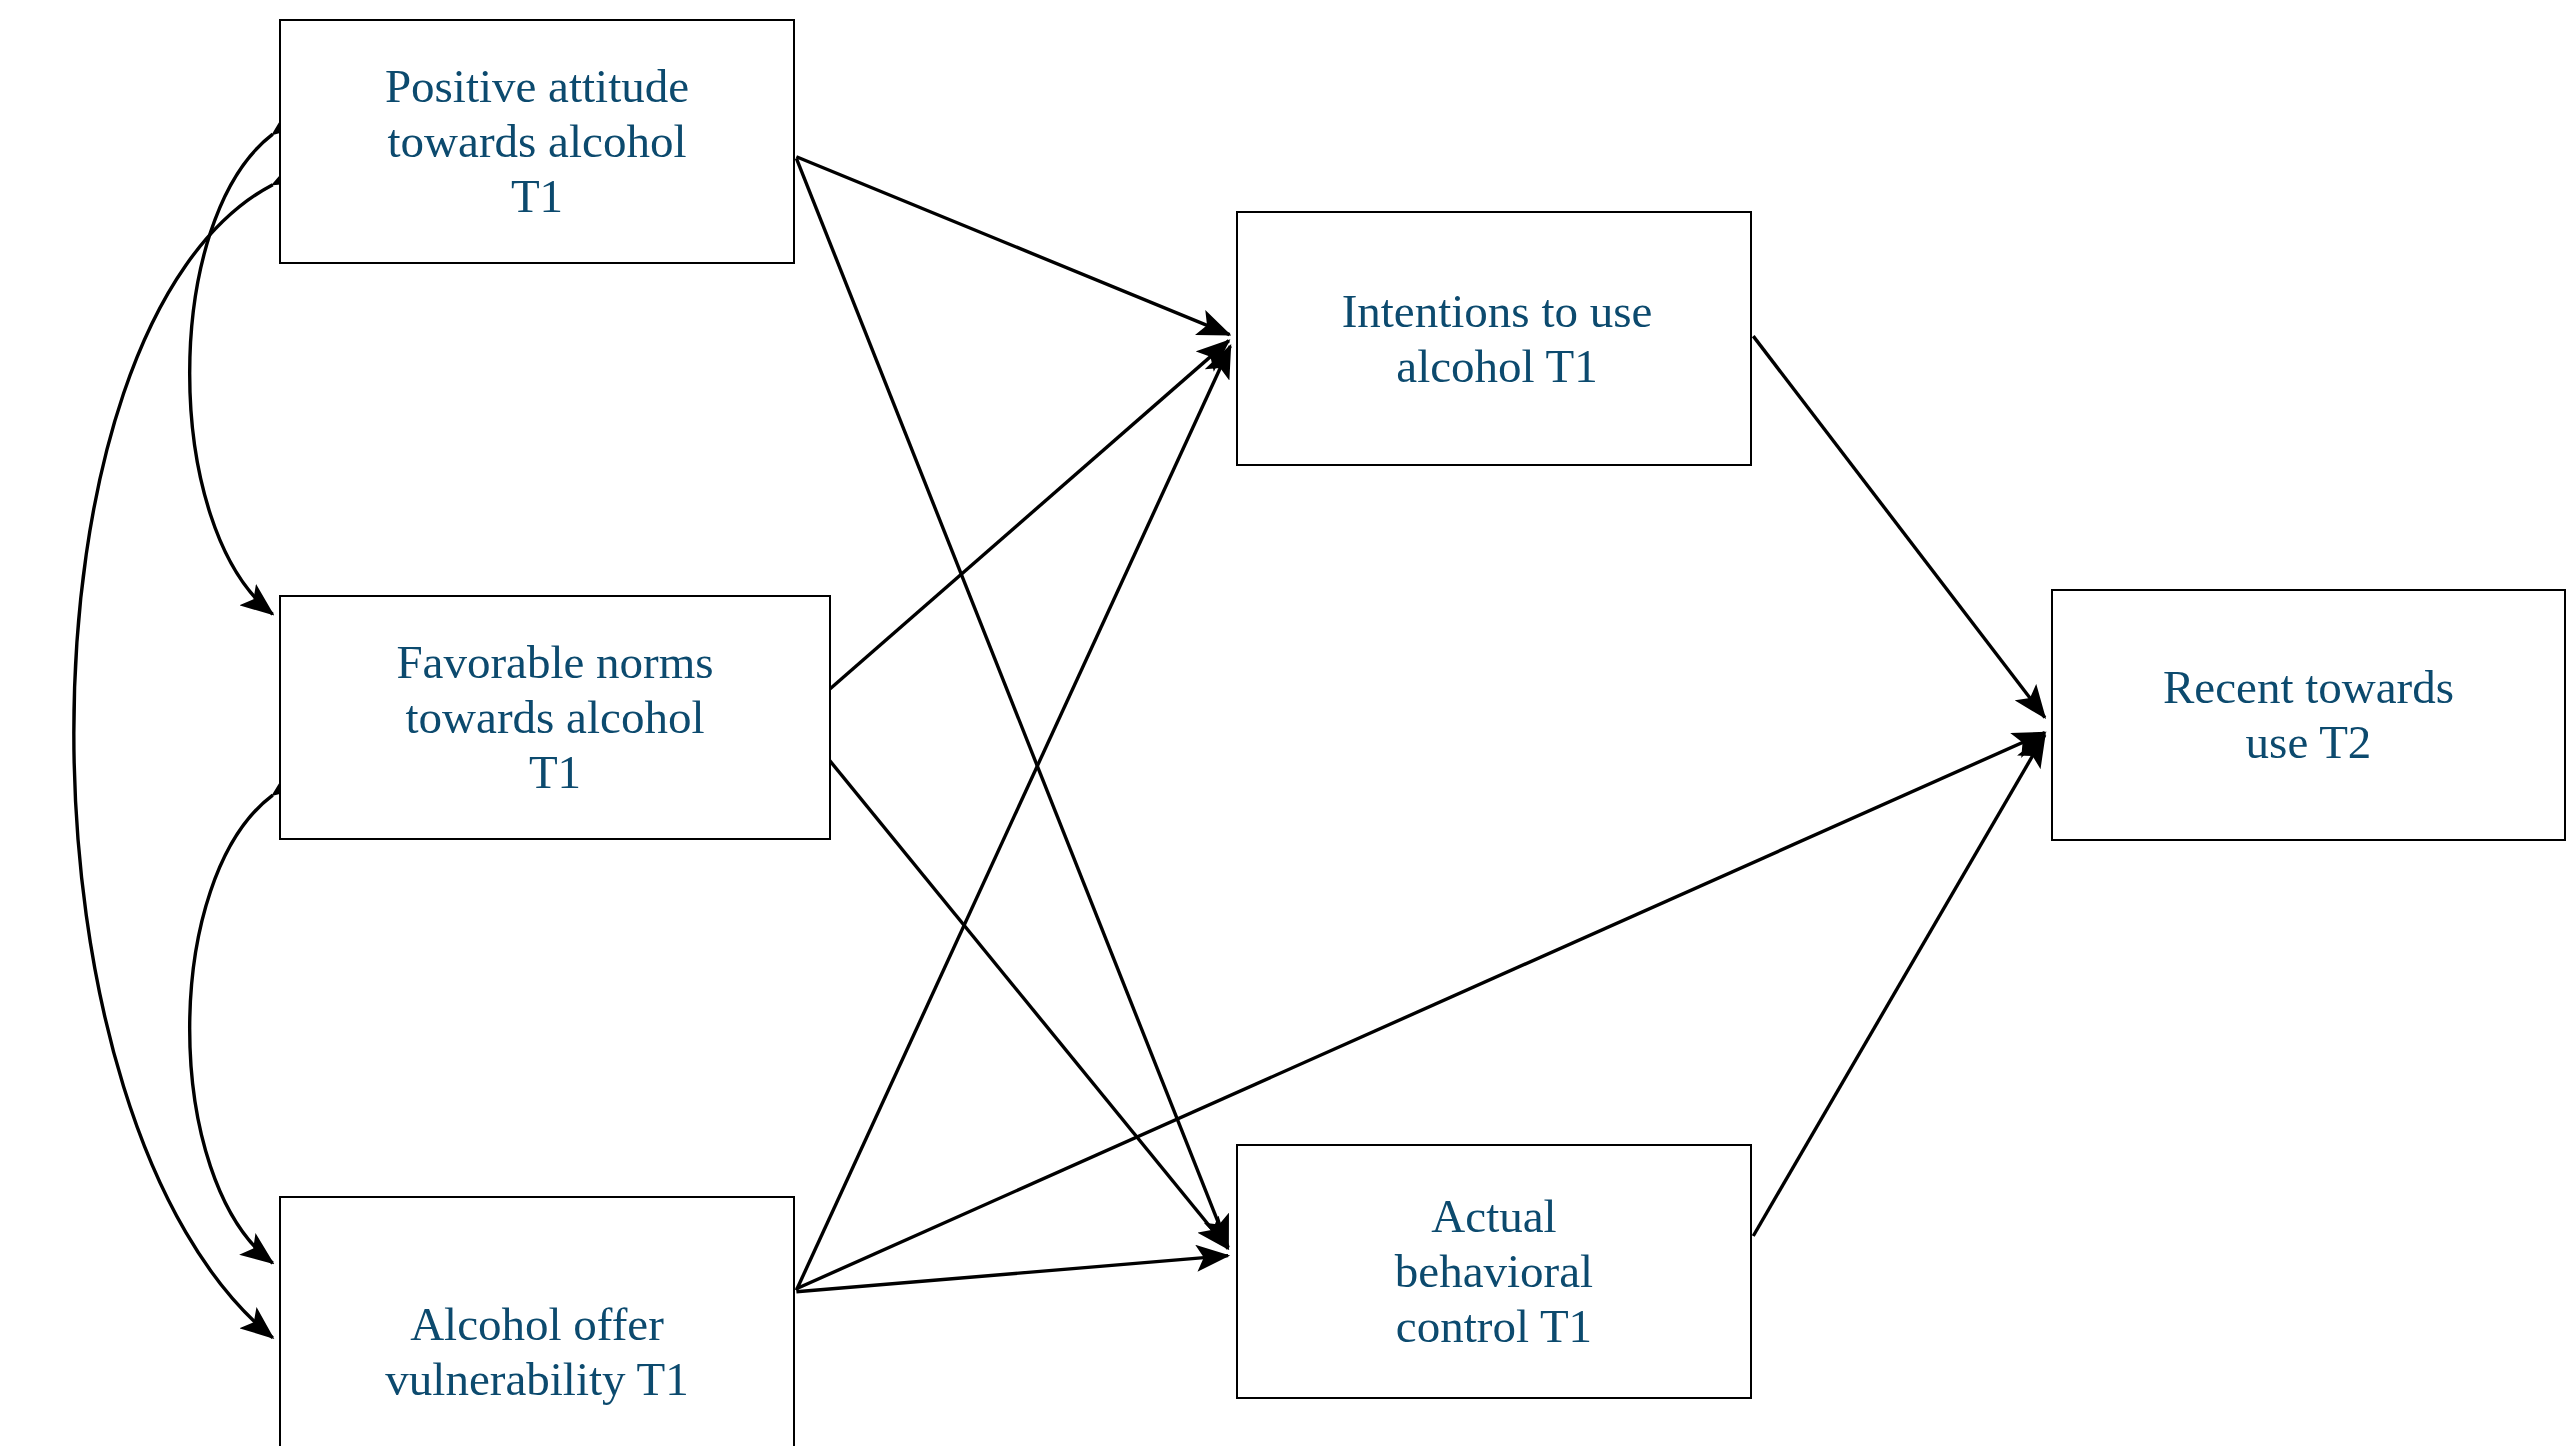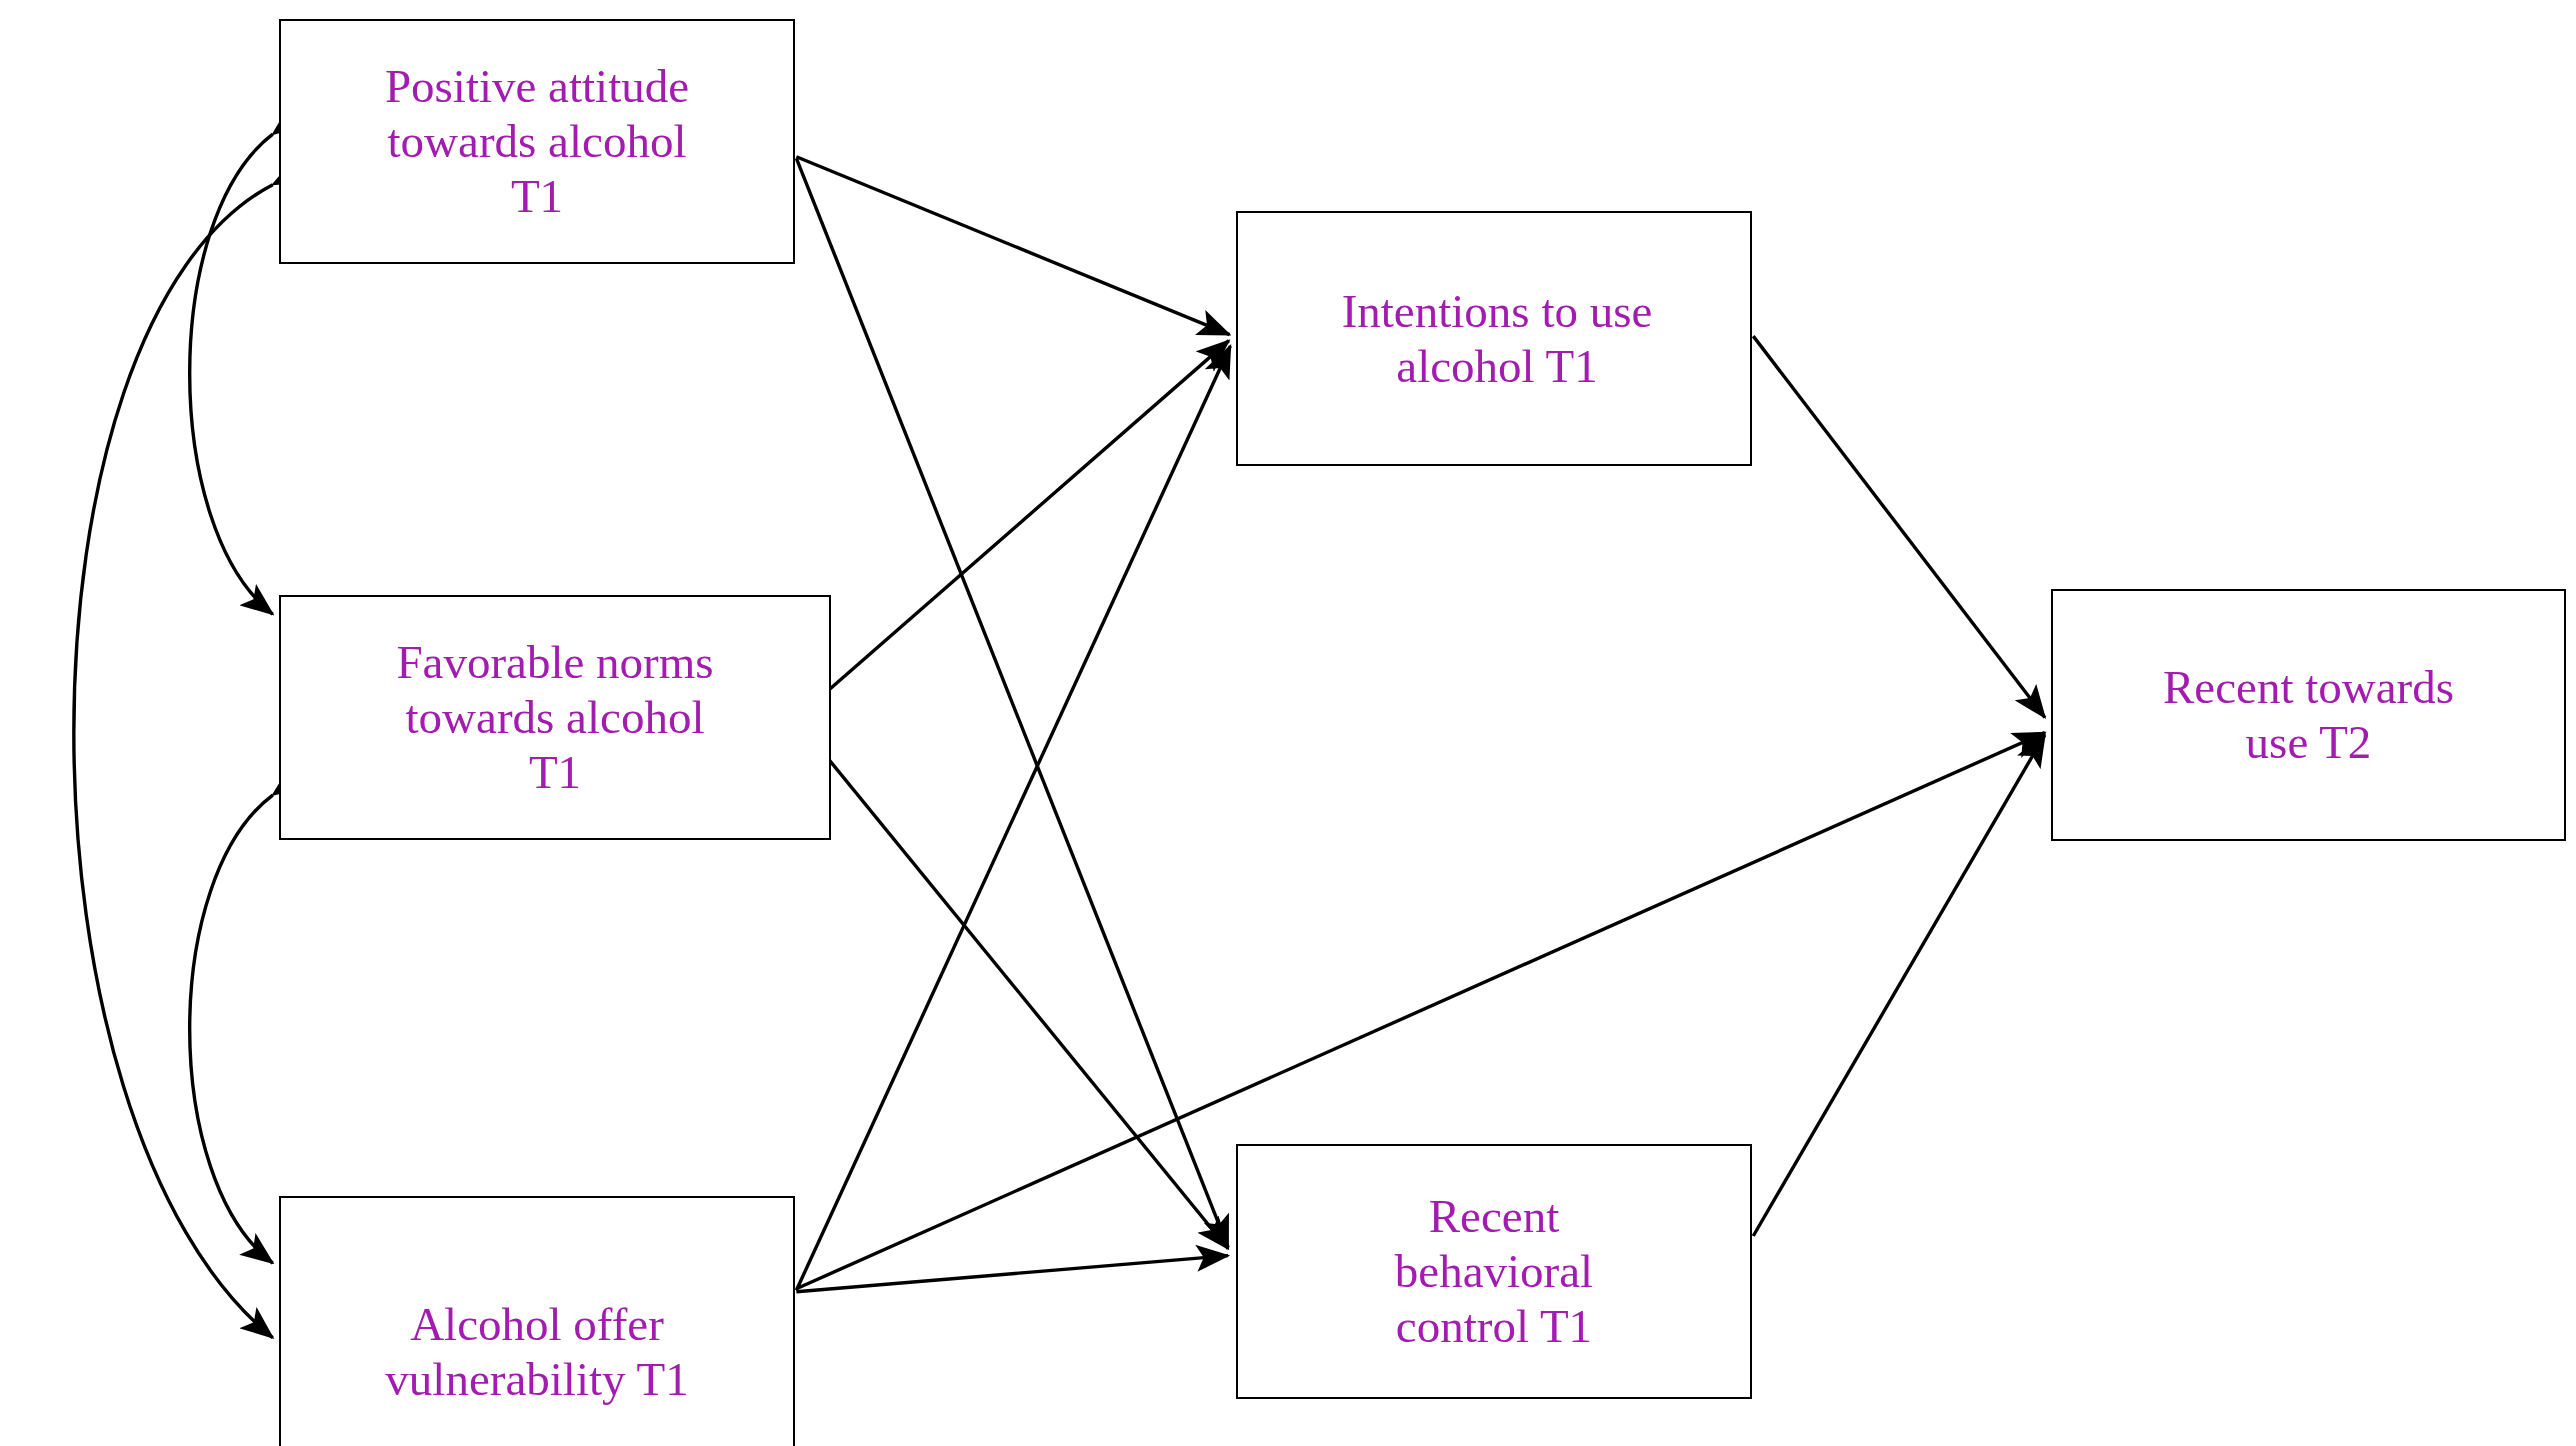--- a/index.html
+++ b/index.html
@@ -34,21 +34,21 @@
     background: #ffffff;
     display: flex;
     align-items: center;
     justify-content: center;
     text-align: center;
   }
   .node-label {
     font-family: "Liberation Serif", "DejaVu Serif", serif;
     font-size: 47px;
     line-height: 1.17;
-    color: #a21caf;
+    color: #0c4a6e;
     padding: 0 10.5px;
     white-space: pre-line;
   }
 </style>
 </head>
 <body>
 
 <div id="diagram-root">
 
   <svg class="edge-layer" viewBox="0 0 3419 1920" preserveAspectRatio="none">
@@ -96,21 +96,21 @@
     <span class="node-label">Alcohol offer
 vulnerability T1</span>
   </div>
 
   <div class="node-box" style="left:1236px; top:211px; width:516px; height:255px;padding-left:6px;">
     <span class="node-label">Intentions to use
 alcohol T1</span>
   </div>
 
   <div class="node-box" style="left:1236px; top:1144px; width:516px; height:255px;">
-    <span class="node-label">Recent
+    <span class="node-label">Actual
 behavioral
 control T1</span>
   </div>
 
   <div class="node-box" style="left:2051px; top:589px; width:515px; height:252px;">
     <span class="node-label">Recent towards
 use T2</span>
   </div>
 
 </div>

